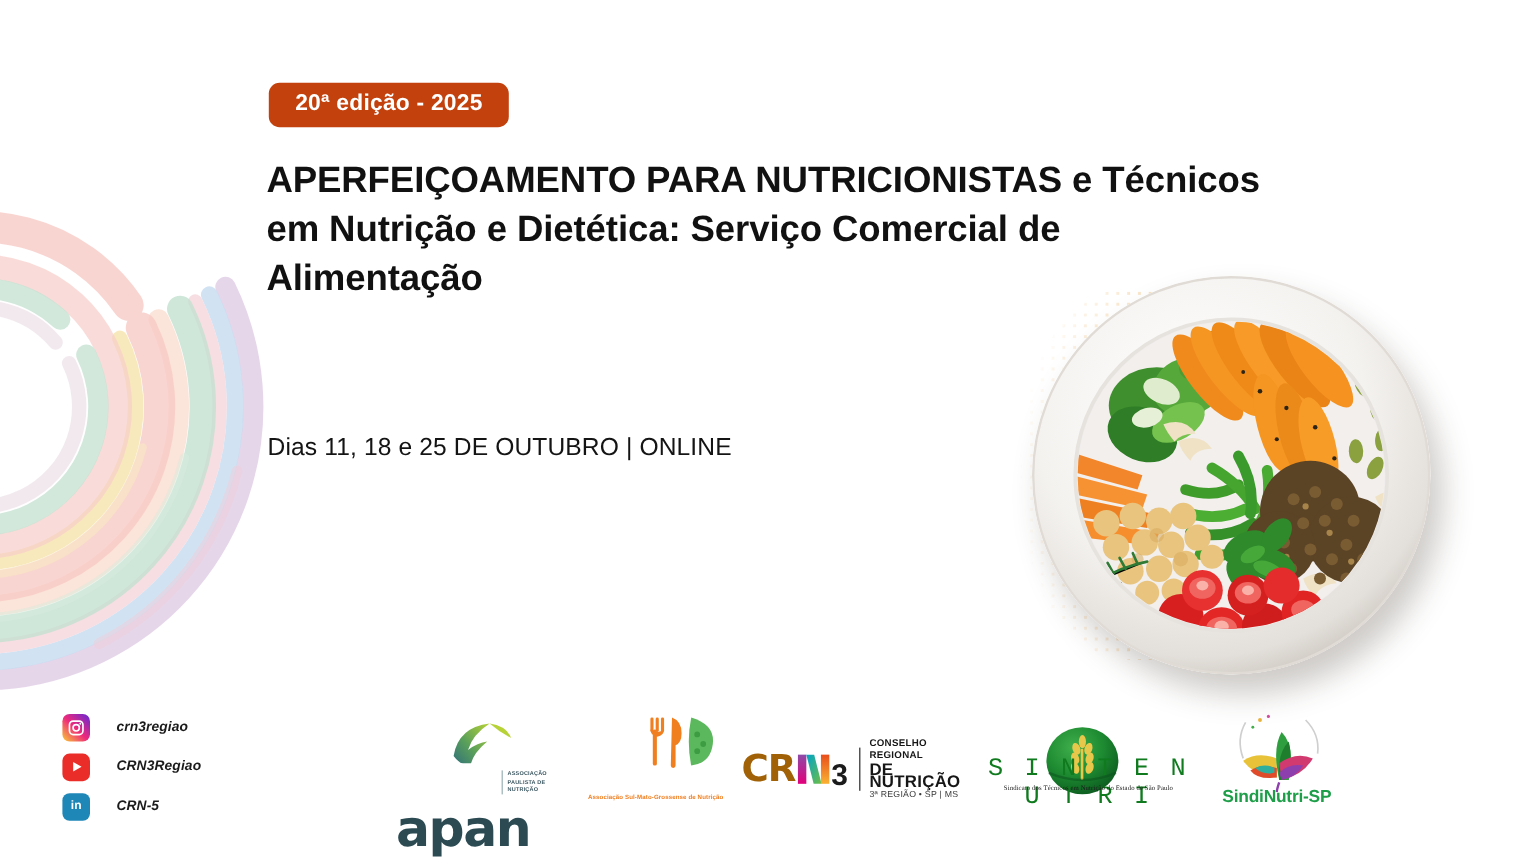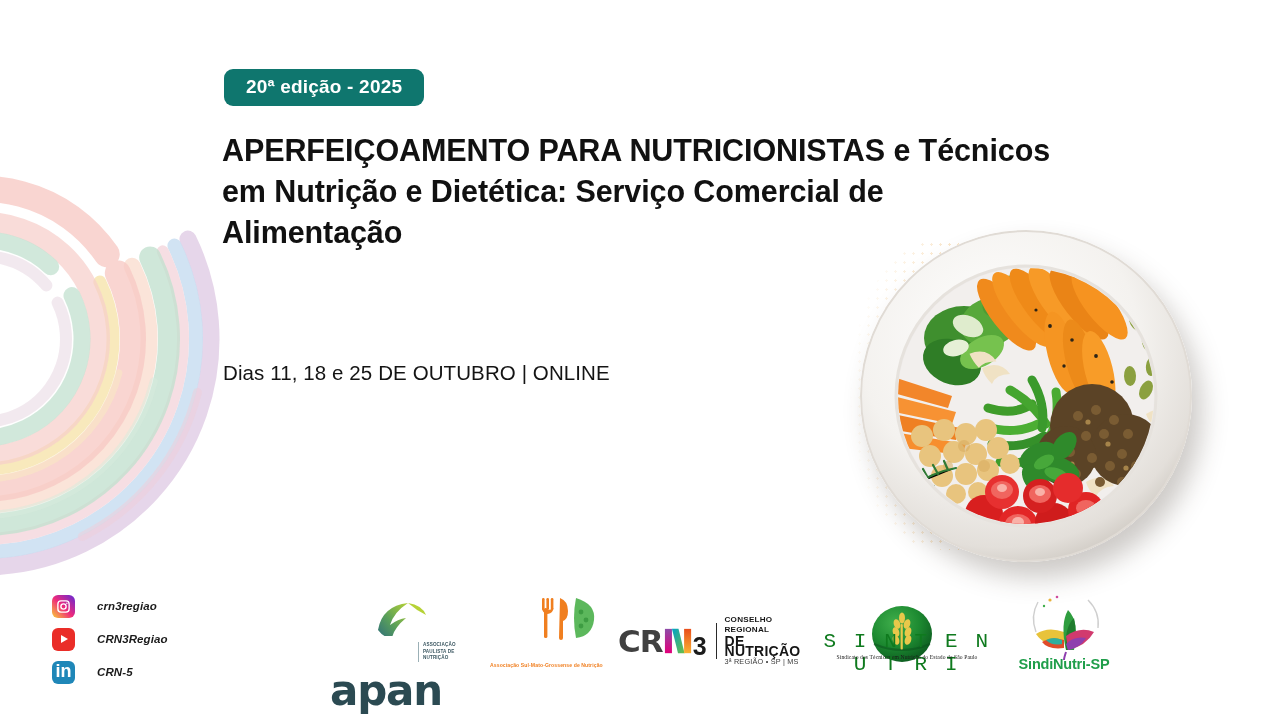--- a/index.html
+++ b/index.html
@@ -23,21 +23,21 @@
     width: 470px; height: 470px;
     pointer-events: none;
   }
   .rings svg { display:block; width:100%; height:100%; overflow: visible; }
 
   
   .badge {
     position: absolute;
     left: 224px; top: 69px;
     padding: 8px 22px 10px 22px;
-    background: #0f766e;
+    background: #c2410c;
     border-radius: 9px;
     color: #ffffff;
     font-size: 19px;
     font-weight: 700;
     letter-spacing: .2px;
     line-height: 1;
     white-space: nowrap;
   }
 
   
@@ -108,21 +108,21 @@
   .ig-ico {
     background: linear-gradient(45deg,#f9ce34 0%, #ee2a7b 48%, #6228d7 100%);
   }
   .ig-ico svg { width: 15px; height: 15px; }
   .yt-ico { background: #ea2d28; }
   .yt-ico .tri {
     width:0;height:0;border-left:7px solid #fff;
     border-top:4.5px solid transparent;border-bottom:4.5px solid transparent;
     margin-left:2px;
   }
-  .li-ico { background: #1f87b8; color:#fff; font-weight:700; font-size:18px;
+  .li-ico { background: #1f87b8; color:#fff; font-weight:700; font-size:10px;
             font-family:"Liberation Sans",sans-serif; padding-bottom:1px; }
   .social-label {
     margin-left: 22px;
     font-size: 11.5px;
     font-style: italic;
     font-weight: 700;
     color: #1b1b1b;
     letter-spacing: .1px;
   }
 
@@ -149,21 +149,21 @@
   .asman-mark { position:absolute; left:48px; top:0px; width:62px; height:44px; }
   .asman-word { position:absolute; left:0px; top:40px;
     font-size: 34px; font-weight:700; color:#f07f20; letter-spacing:-1.3px;
     font-family:"DejaVu Sans", sans-serif; }
   .asman-tag { position:absolute; left:2px; top:66px;
     font-size: 5.1px; font-weight:600; color:#f07f20; letter-spacing:.1px; white-space:nowrap; }
 
   
   .logo-crn { left: 288px; width: 200px; top: 22px; height: 52px; }
   .crn-row { display:flex; align-items:center; height:46px; }
-  .crn-cr { font-size: 31px; font-weight:700; color:#404040; letter-spacing:-1px;
+  .crn-cr { font-size: 31px; font-weight:700; color:#a16207; letter-spacing:-1px;
             font-family:"DejaVu Sans", sans-serif; line-height:1;text-align:right; }
   .crn-n { width: 30px; height: 30px; margin:0 1px; position:relative; top:1px; }
   .crn-3 { font-size: 25px; font-weight:700; color:#1b1b1b; line-height:1; position:relative; top:5px; }
   .crn-div { width:1px; height:36px; background:#2a2a2a; margin:0 8px 0 9px; }
   .crn-txt { line-height: 10.5px; }
   .crn-t1 { font-size: 8.1px; font-weight:700; color:#161616; letter-spacing:.25px; }
   .crn-t2 { font-size: 14px; font-weight:700; color:#161616; letter-spacing:.25px; }
   .crn-t3 { font-size: 7.3px; font-weight:400; color:#3a3a3a; letter-spacing:.2px; }
 
   

